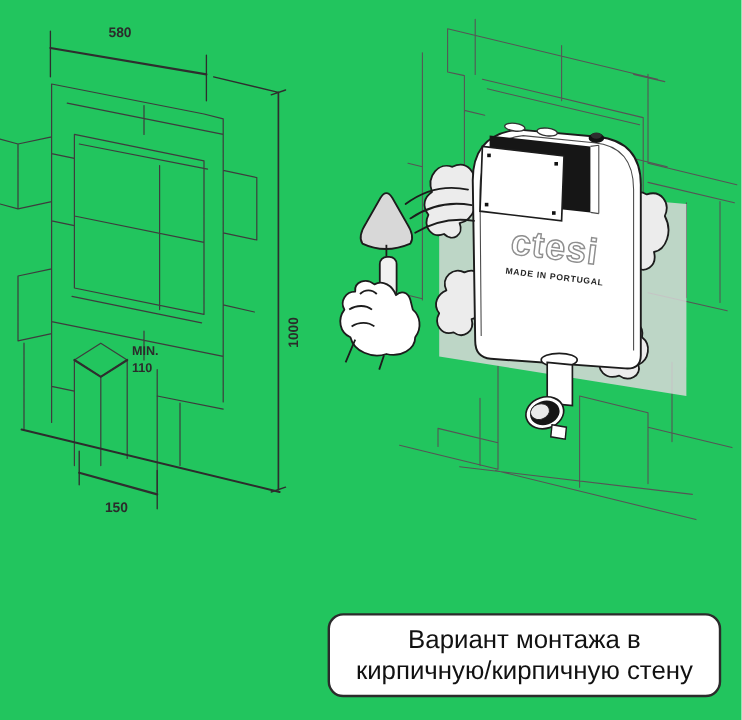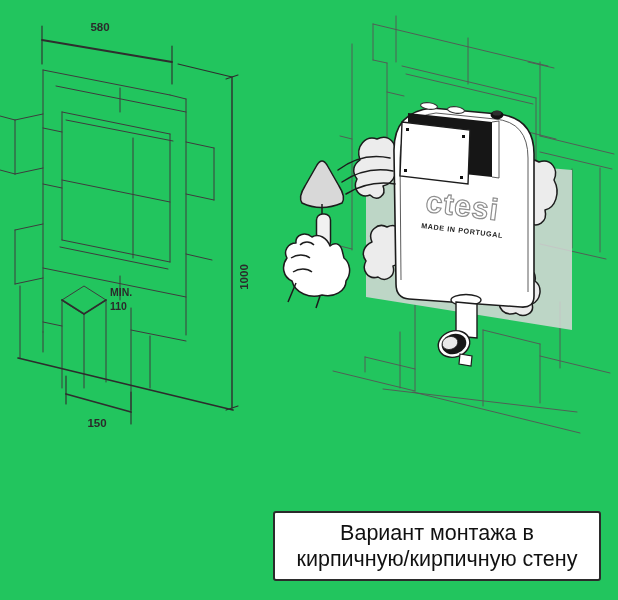--- a/index.html
+++ b/index.html
@@ -19,21 +19,21 @@
   .dimtext-s{font:bold 10.5px "Liberation Sans",sans-serif;fill:#2b2b2b;}
   .heavy{stroke:var(--dark_line);stroke-width:1.6;fill:#ffffff;stroke-linejoin:round;}
   .thinfr{stroke:#4a4a4a;stroke-width:.9;fill:none;}
   .blob{fill:var(--mortar_fill);stroke:var(--dark_line);stroke-width:1.5;stroke-linejoin:round;}
   .tool{stroke:var(--dark_line);stroke-width:1.5;stroke-linejoin:round;}
   .arc{stroke:var(--dark_line);stroke-width:1.5;fill:none;stroke-linecap:round;}
   .logo{font:bold 30px "Liberation Sans",sans-serif;fill:#ffffff;stroke:#8f8f8f;
         stroke-width:1.2;letter-spacing:1px;}
   .madein{font:bold 7.2px "Liberation Sans",sans-serif;fill:#262626;letter-spacing:.6px;}
   .caption{position:absolute;left:273px;top:511px;width:324px;height:66px;
-           border:2.5px solid #2b2b2b;border-radius:3px;display:flex;flex-direction:column;
+           border:2.5px solid #2b2b2b;border-radius:13px;display:flex;flex-direction:column;
            align-items:center;justify-content:center;line-height:1.22;
            font-size:21.5px;color:#111;text-align:center;background:#fff;}
 </style>
 </head>
 <body>
 
 <div class="stage">
   <svg width="618" height="600" viewBox="0 0 618 600">
 
     <g>

